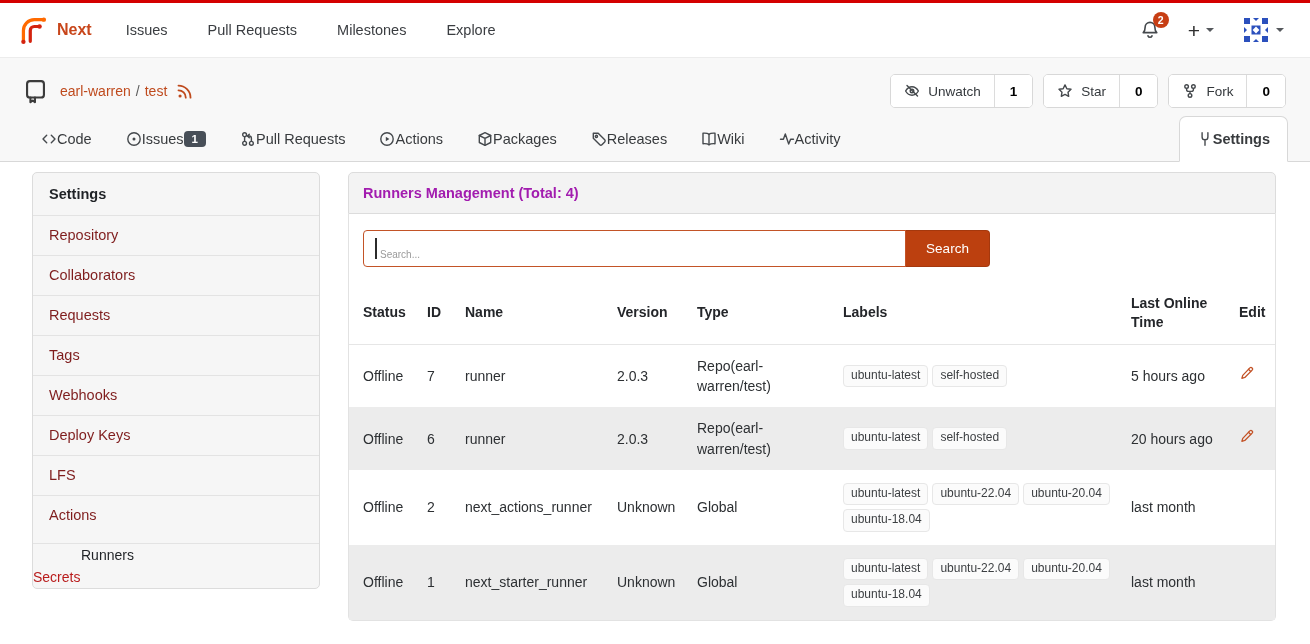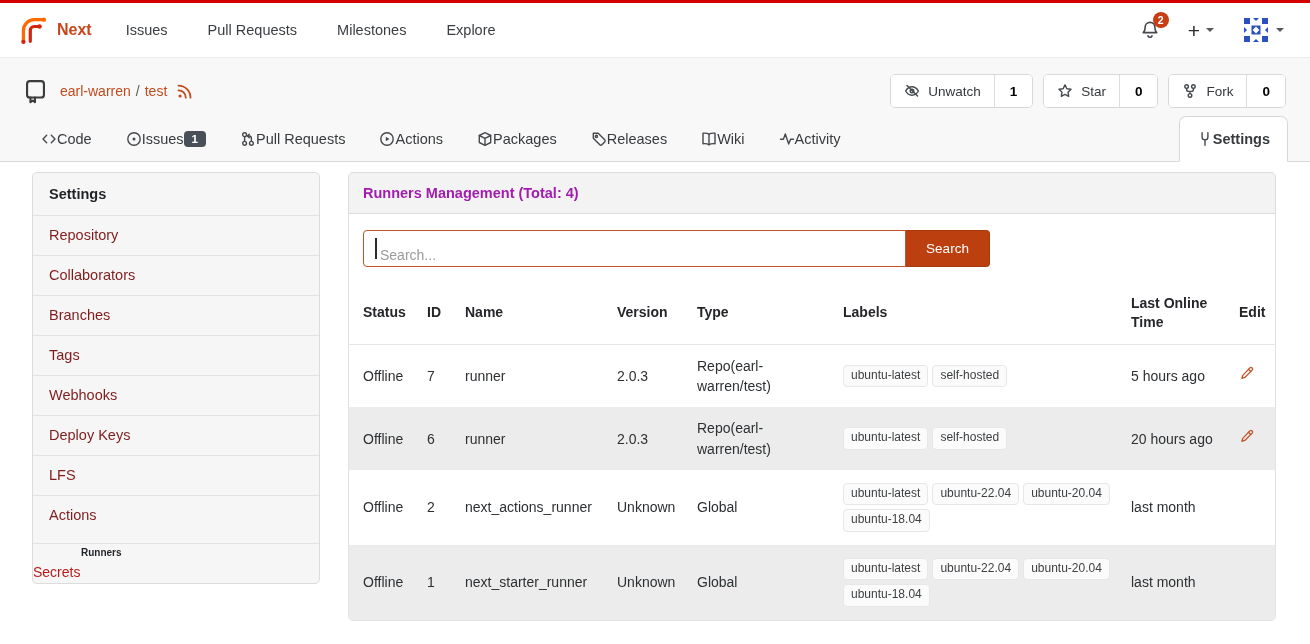--- a/index.html
+++ b/index.html
@@ -53,34 +53,34 @@
 
   
   .content { display:flex; align-items:flex-start; gap:28px; padding:10px 34px 0 32px; background:#fff; }
 
   .sidebar { width:288px; border:1px solid #dcdcdc; border-radius:5px; overflow:hidden; background:#f6f6f6; }
   .side-item { padding:11px 16px 12px 16px; border-bottom:1px solid #e3e3e3; color:#7f1d1d; font-size:14.5px; display:block; }
   .sidebar > .side-item:last-child { border-bottom:none; }
   .side-header { font-weight:700; color:#1f2226; padding-top:13px; padding-bottom:13px; }
   .side-sub { padding:6px 0 2px 18px; display:flex; flex-direction:column; gap:3px; }
   .sub-item { padding:3px 0; font-size:14px; color:#b91c1c; display:block; }
-  .sub-item.active { font-weight:700; color:#1f2226; font-size:10px;padding-left:48px; }
+  .sub-item.active { font-weight:400; color:#1f2226; font-size:14px;padding-left:48px; }
 
   .main-panel { flex:1; }
   .panel-head { display:flex; align-items:center; background:#f3f3f3; border:1px solid #dcdcdc;
     border-radius:5px 5px 0 0; padding:0 14px; height:42px; }
   .panel-title { font-weight:700; font-size:14.5px; color:#a21caf; }
   .create-btn { margin-left:auto; background:var(--button-orange); color:#fff; border:1px solid rgba(0,0,0,.12);
     border-radius:4px; padding:0 13px; height:31px; font:inherit; font-size:13px; display:flex; align-items:center; gap:9px; cursor:pointer; }
   .panel-body { border:1px solid #e2e2e2; border-top:none; border-radius:0 0 5px 5px; background:#fff; }
 
   .search-row { padding:16px 14px 15px 14px; display:flex; }
   .search-box { position:relative; }
   .search-input { width:543px; height:37px; border:1px solid var(--accent-orange); border-radius:4px 0 0 4px;
-    padding:12px 12px 0 16px; font:inherit; font-size:14px; color:#333; outline:none; }
+    padding:12px 12px 0 16px; font:inherit; font-size:10px; color:#333; outline:none; }
   .search-input::placeholder { color:#9a9a9a; }
   .text-caret { position:absolute; left:12px; top:8px; width:1.5px; height:21px; background:#2b2b2b; }
   .search-btn { width:85px; height:37px; margin-left:-1px; background:var(--button-orange); color:#fff;
     border:1px solid rgba(0,0,0,.12); border-radius:0 4px 4px 0; font:inherit; font-size:13.5px; cursor:pointer; }
 
   .runner-table { width:100%; border-collapse:collapse; table-layout:fixed; font-size:14px; color:#2d3033; }
   .runner-table th { text-align:left; font-weight:700; color:#24262a; padding:12px 8px; vertical-align:middle;
     border-bottom:1px solid #e6e6e6; line-height:1.35; }
   .runner-table td { padding:11px 8px; vertical-align:middle; line-height:1.45; overflow-wrap:break-word; }
   .runner-table th:first-child, .runner-table td:first-child { padding-left:14px; }
@@ -305,21 +305,21 @@
       <div class="side-item side-header">Settings</div>
       <a class="side-item">
        <span>Repository</span>
        
      </a>
       <a class="side-item">
        <span>Collaborators</span>
        
      </a>
       <a class="side-item">
-       <span>Branches</span>
+       <span>Requests</span>
        
      </a>
       <a class="side-item">
        <span>Tags</span>
        
      </a>
       <a class="side-item">
        <span>Webhooks</span>
        
      </a>

